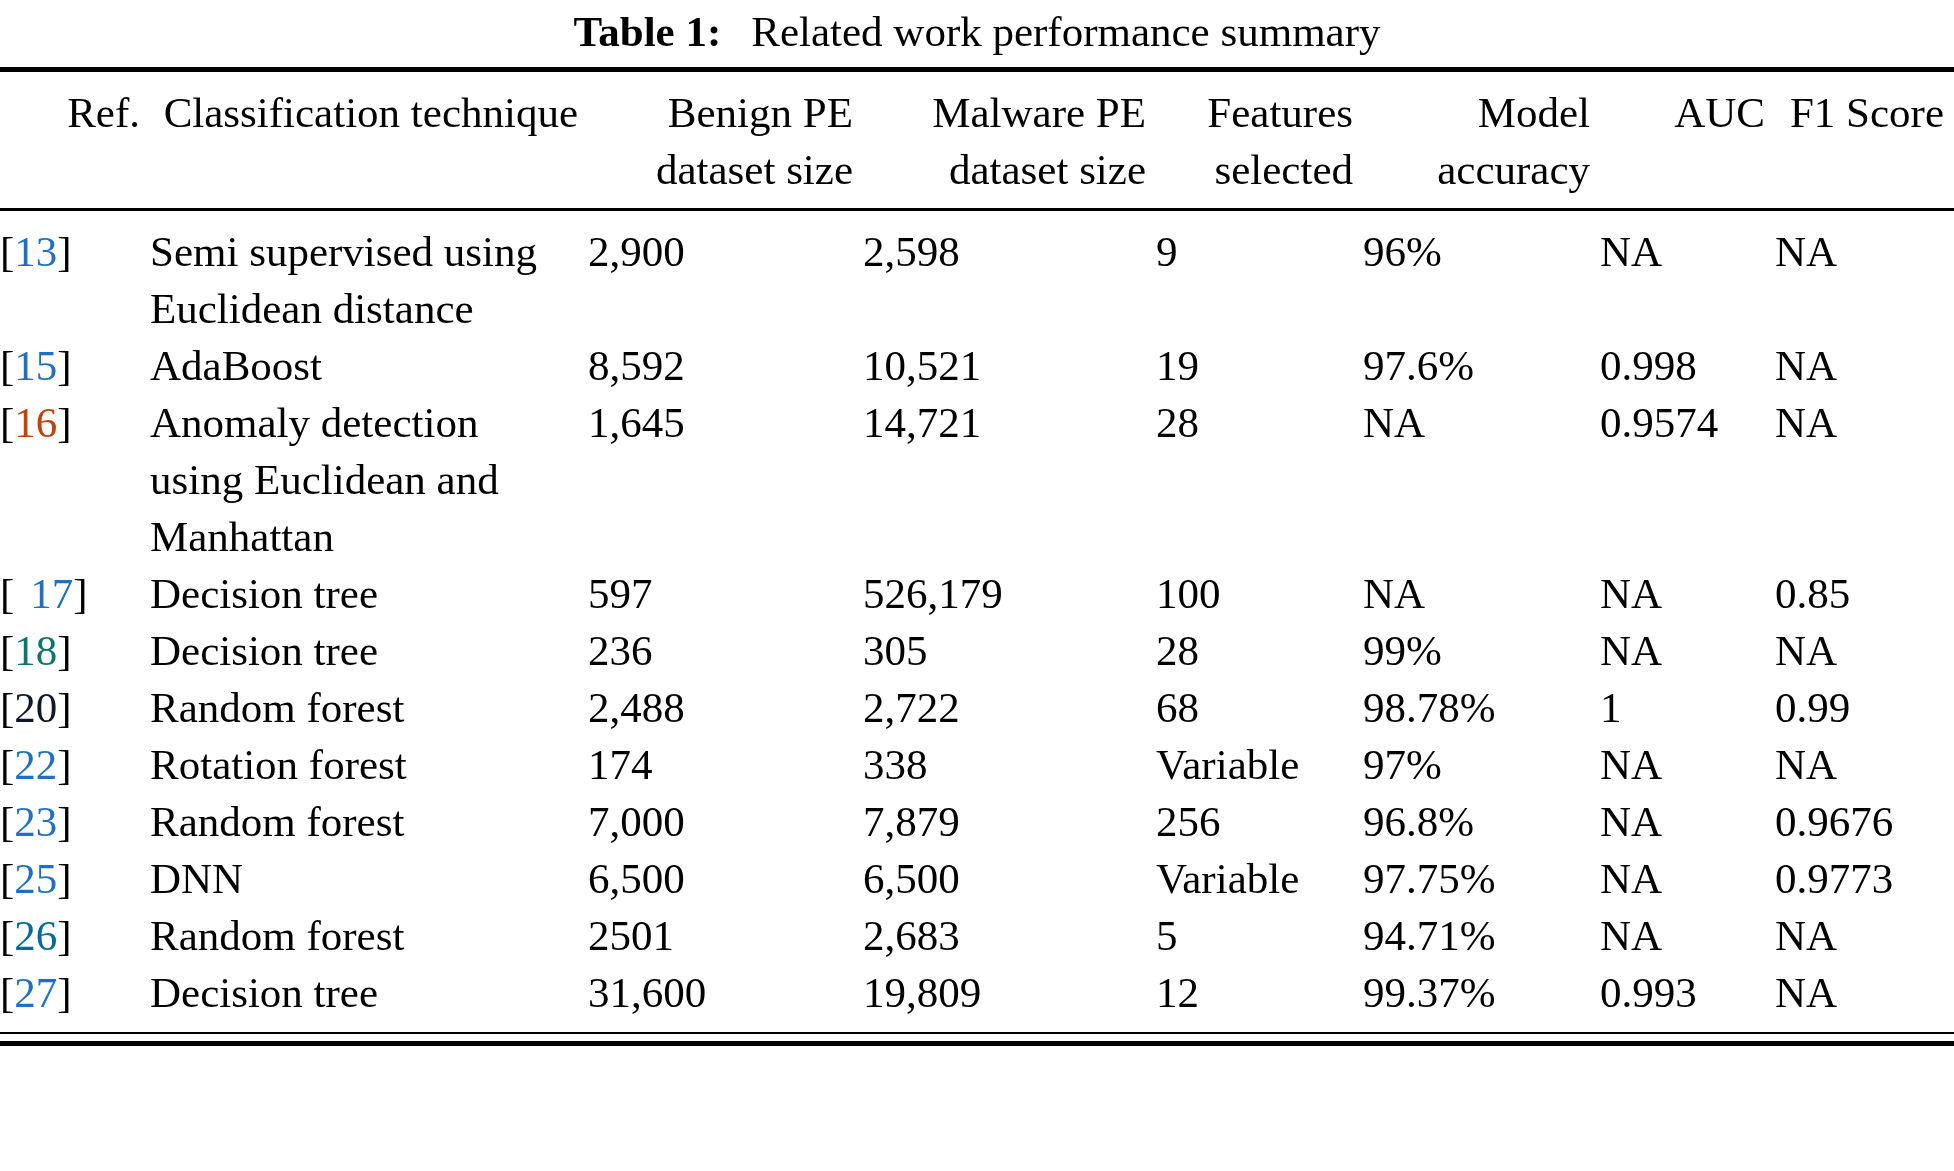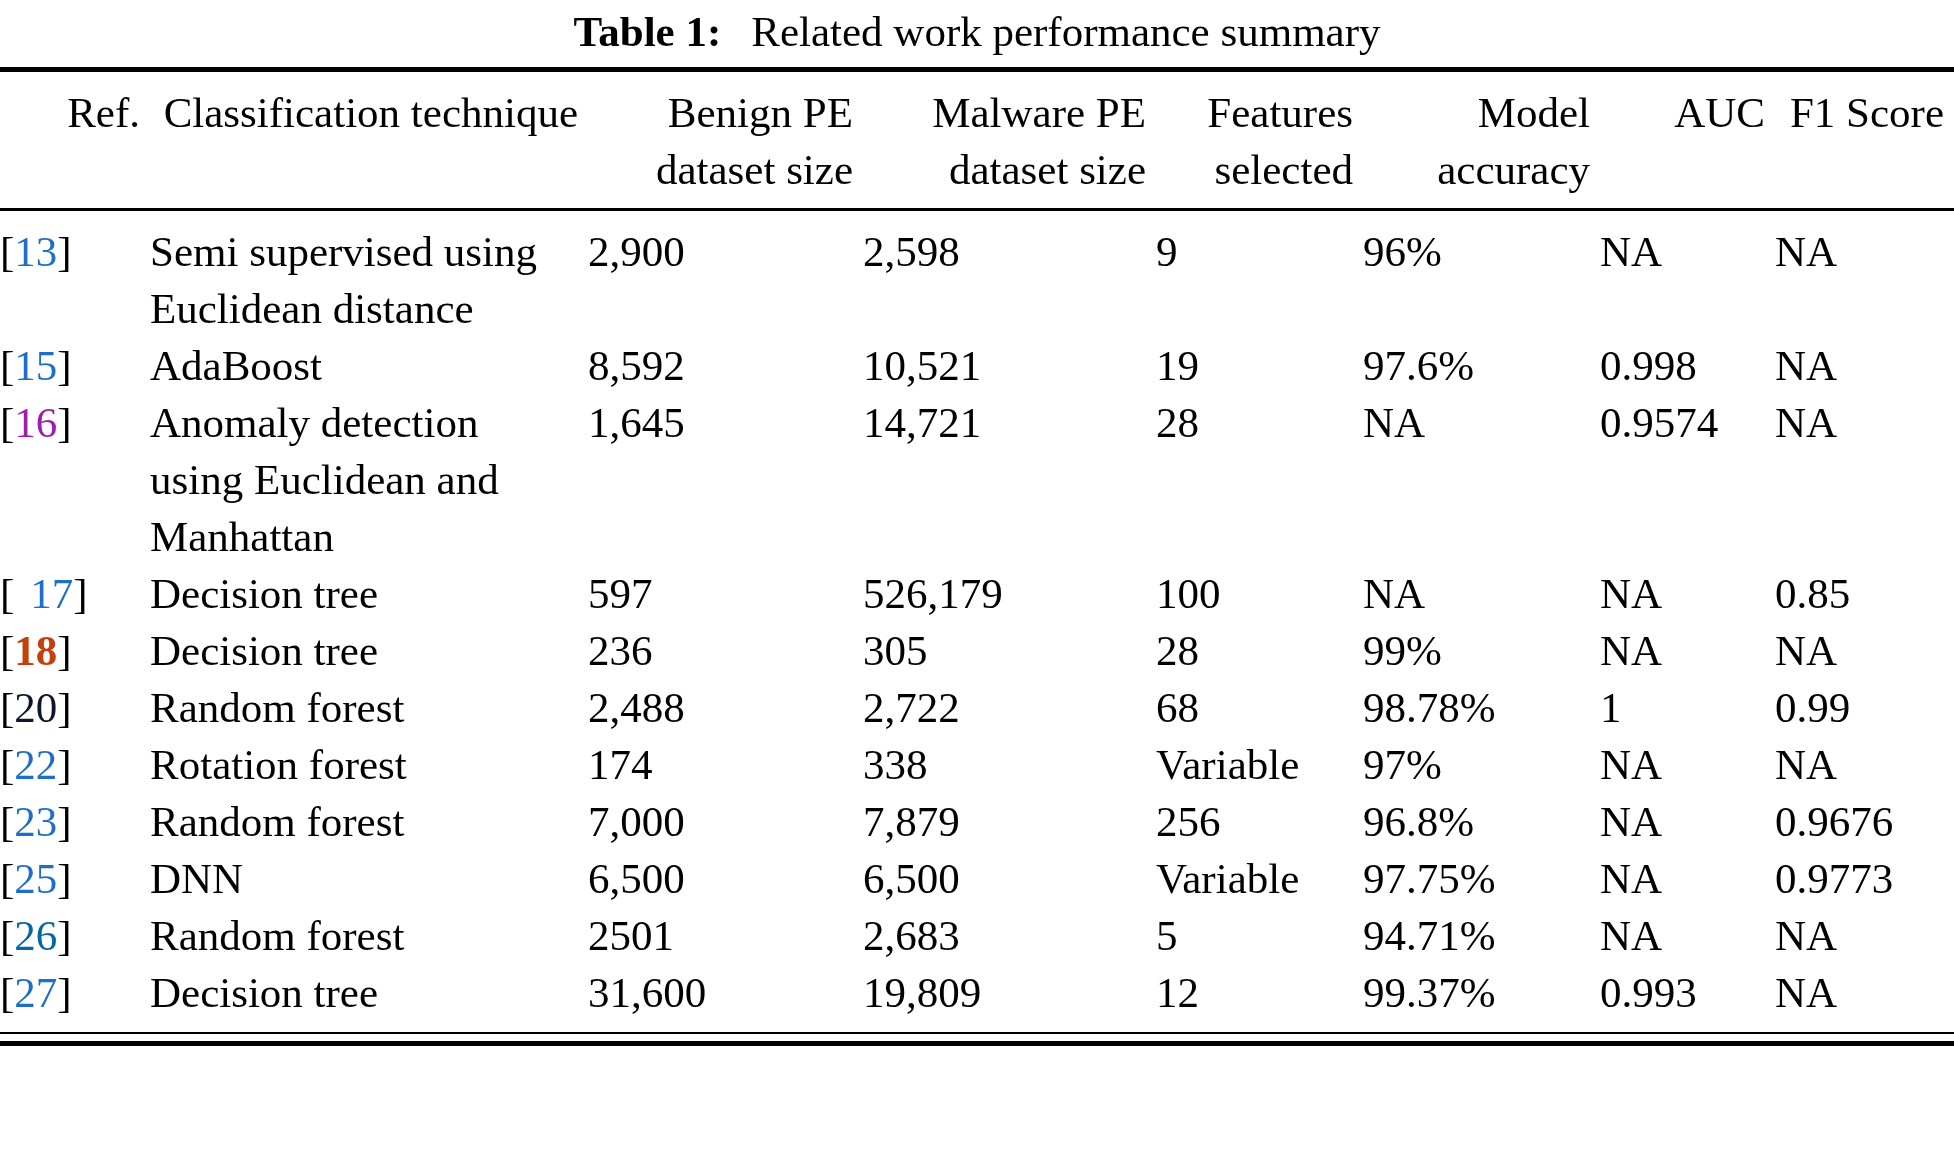--- a/index.html
+++ b/index.html
@@ -123,41 +123,41 @@
           <td class="col-ref"><span>[</span><span class="ref-link" style="color: rgb(31, 111, 197); margin-top: 28px;">15</span><span>]</span></td>
           <td class="col-technique">AdaBoost</td>
           <td class="col-benign">8,592</td>
           <td class="col-malware">10,521</td>
           <td class="col-features">19</td>
           <td class="col-accuracy">97.6%</td>
           <td class="col-auc">0.998</td>
           <td class="col-f1">NA</td>
         </tr>
         <tr>
-          <td class="col-ref"><span>[</span><span class="ref-link" style="color: #a21caf;">16</span><span>]</span></td>
+          <td class="col-ref"><span>[</span><span class="ref-link" style="color: #c2410c;">16</span><span>]</span></td>
           <td class="col-technique">Anomaly detection using Euclidean and Manhattan</td>
           <td class="col-benign">1,645</td>
           <td class="col-malware">14,721</td>
           <td class="col-features">28</td>
           <td class="col-accuracy">NA</td>
           <td class="col-auc">0.9574</td>
           <td class="col-f1">NA</td>
         </tr>
         <tr>
           <td class="col-ref"><span>[</span><span class="ref-link" style="color: rgb(31, 111, 197); margin-left: 16px;">17</span><span>]</span></td>
           <td class="col-technique">Decision tree</td>
           <td class="col-benign">597</td>
           <td class="col-malware">526,179</td>
           <td class="col-features">100</td>
           <td class="col-accuracy">NA</td>
           <td class="col-auc">NA</td>
           <td class="col-f1">0.85</td>
         </tr>
         <tr>
-          <td class="col-ref"><span>[</span><span class="ref-link" style="color: #c2410c; font-weight: bold;">18</span><span>]</span></td>
+          <td class="col-ref"><span>[</span><span class="ref-link" style="color: #0f766e;">18</span><span>]</span></td>
           <td class="col-technique">Decision tree</td>
           <td class="col-benign">236</td>
           <td class="col-malware">305</td>
           <td class="col-features">28</td>
           <td class="col-accuracy">99%</td>
           <td class="col-auc">NA</td>
           <td class="col-f1">NA</td>
         </tr>
         <tr>
           <td class="col-ref"><span>[</span><span class="ref-link" style="color: #0f172a;">20</span><span>]</span></td>

